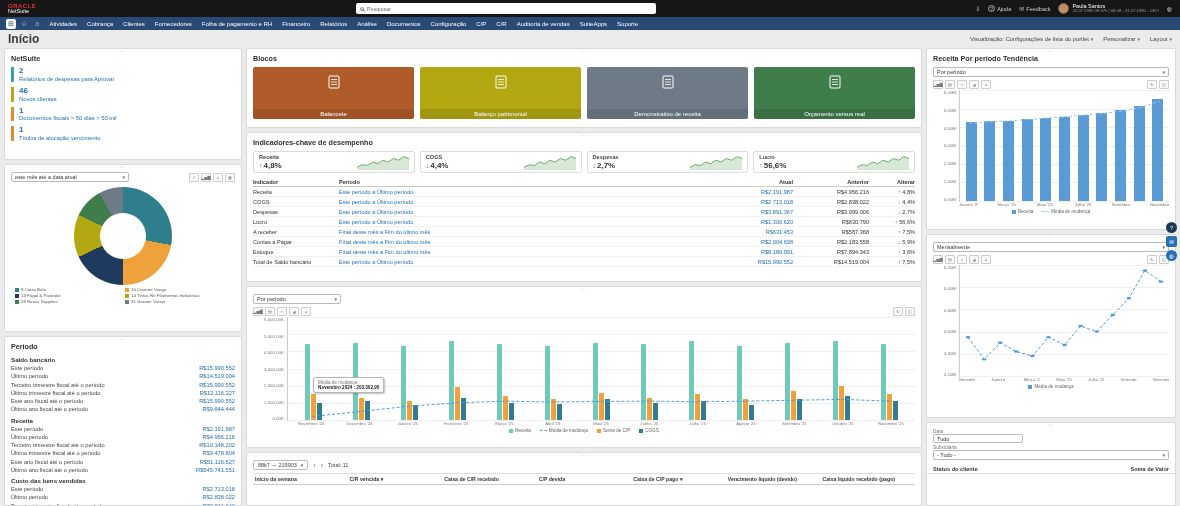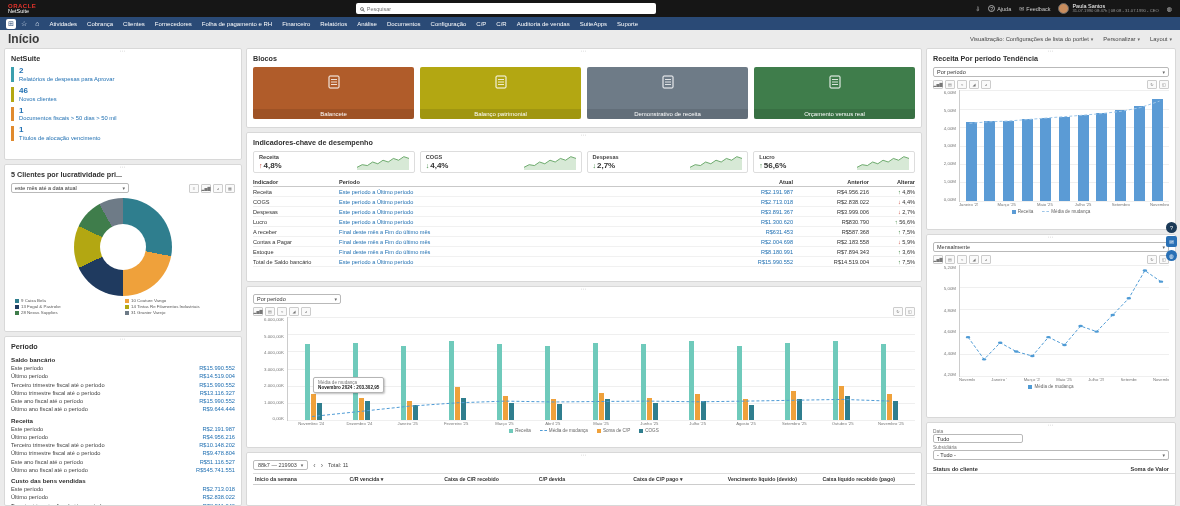--- a/index.html
+++ b/index.html
@@ -230,21 +230,20 @@
           </div>
           <div class="reminder" style="border-left-color: rgb(224, 138, 46);">
             <div class="r-count">1</div>
             <div class="r-label">Títulos de alocação vencimento</div>
           </div>
         </div>
     </div>
 
     <div class="portlet" style="height:168px">
       <div class="portlet-handle">⋯</div>
-      <div class="portlet-title">5 Clientes por lucratividade pri...</div>
       <div class="select-row">
         <div class="select" style="width:118px">
           <span>este mês até a data atual</span>
           <span class="caret">▾</span>
         </div>
         <div class="mini-toolbar">
           <span class="tb-icon">≡</span>
           <span class="tb-icon">▂▅▇</span>
           <span class="tb-icon">◕</span>
           <span class="tb-icon">▦</span>

